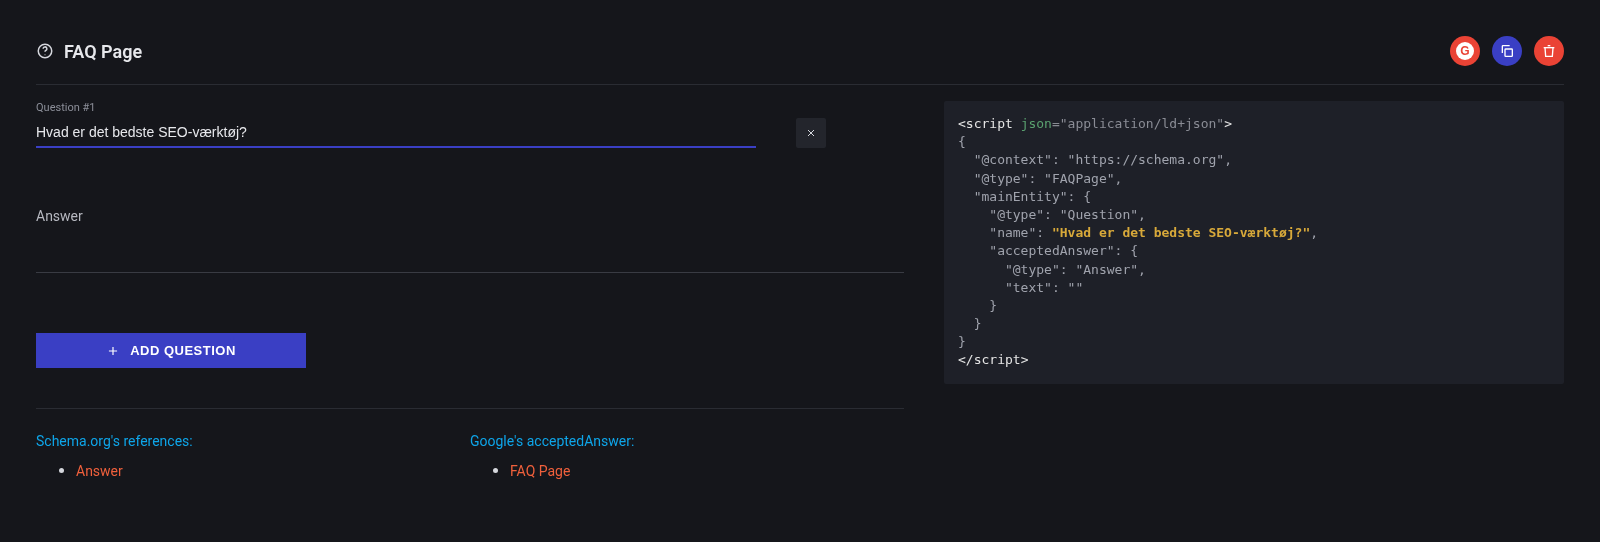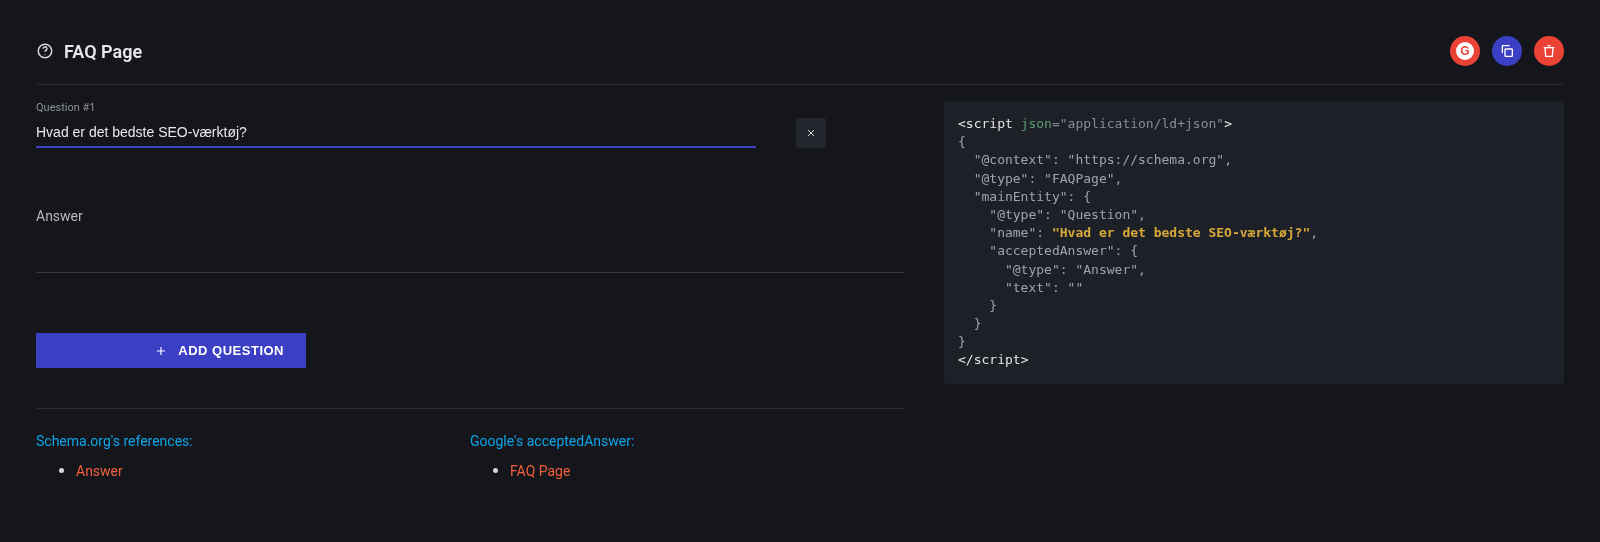--- a/index.html
+++ b/index.html
@@ -133,21 +133,21 @@
     border: none;
     padding: 10px 22px;
     font-size: 13px;
     font-weight: 600;
     letter-spacing: 0.5px;
     display: flex;
     align-items: center;
     gap: 10px;
     cursor: pointer;
     min-width: 270px;
-    justify-content: flex-end;
+    justify-content: center;
   }
 
   .refs {
     margin-top: 40px;
     padding-top: 24px;
     border-top: 1px solid #2a2c33;
     display: flex;
   }
   .ref-col {
     flex: 1;

